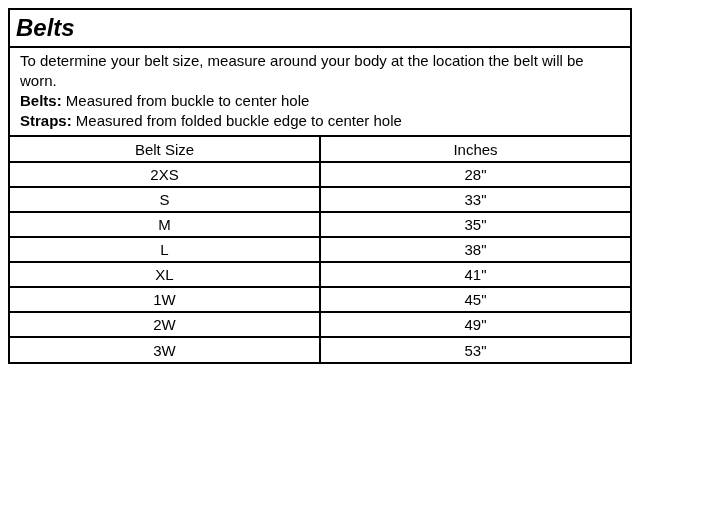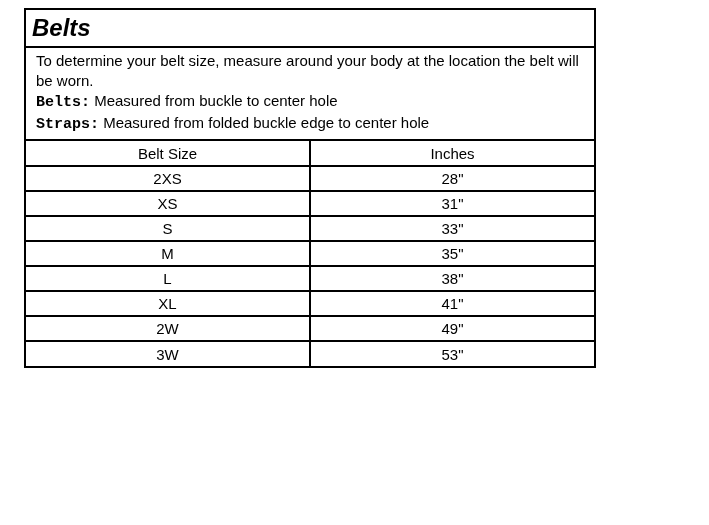--- a/index.html
+++ b/index.html
@@ -7,23 +7,23 @@
     margin: 0;
     padding: 0;
     background: #ffffff;
     width: 709px;
     height: 525px;
     font-family: "Liberation Sans", sans-serif;
     color: #000000;
   }
   .sheet {
     position: absolute;
-    left: 24px;
+    left: 8px;
     top: 8px;
-    width: 572px;
+    width: 624px;
     border: 2px solid #000000;
     background: #ffffff;
   }
   .section {
     border-bottom: 2px solid #000000;
   }
   .heading {
     font-size: 24px;
     font-weight: bold;
     font-style: italic;
@@ -33,21 +33,20 @@
   .bodytext {
     font-size: 15px;
     line-height: 20px;
     padding: 3px 6px 4px 10px;
   }
   .bodytext p {
     margin: 0;
   }
   .lead {
     font-weight: bold;
-    font-family: Liberation Mono, monospace;
   }
   table.size-table {
     width: 100%;
     border-collapse: collapse;
     table-layout: fixed;
   }
   table.size-table th,
   table.size-table td {
     border-bottom: 2px solid #000000;
     font-size: 15px;
@@ -88,40 +87,40 @@
         <th>Belt Size</th>
         <th>Inches</th>
       </tr>
     </thead>
     <tbody>
       <tr>
         <td>2XS</td>
         <td>28"</td>
       </tr>
       <tr>
-        <td>XS</td>
-        <td>31"</td>
-      </tr>
-      <tr>
         <td>S</td>
         <td>33"</td>
       </tr>
       <tr>
         <td>M</td>
         <td>35"</td>
       </tr>
       <tr>
         <td>L</td>
         <td>38"</td>
       </tr>
       <tr>
         <td>XL</td>
         <td>41"</td>
       </tr>
       <tr>
+        <td>1W</td>
+        <td>45"</td>
+      </tr>
+      <tr>
         <td>2W</td>
         <td>49"</td>
       </tr>
       <tr>
         <td>3W</td>
         <td>53"</td>
       </tr>
     </tbody>
   </table>
 

